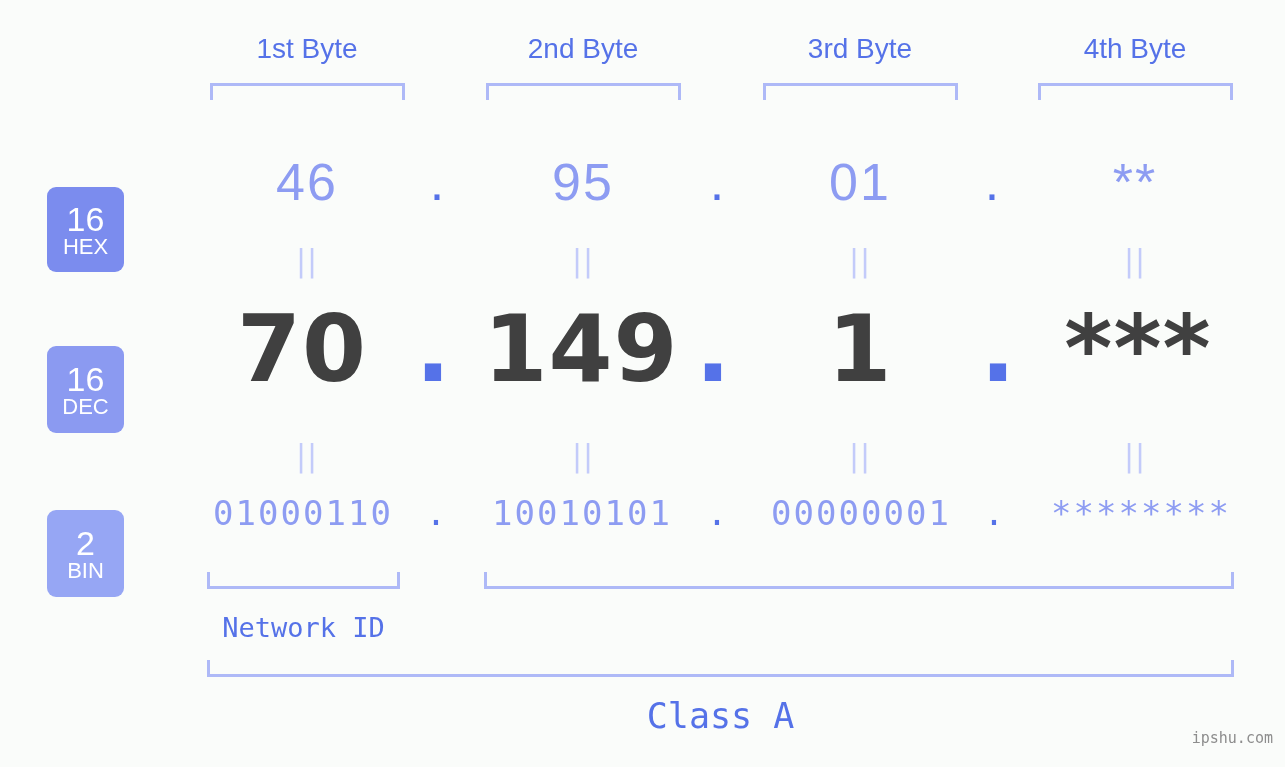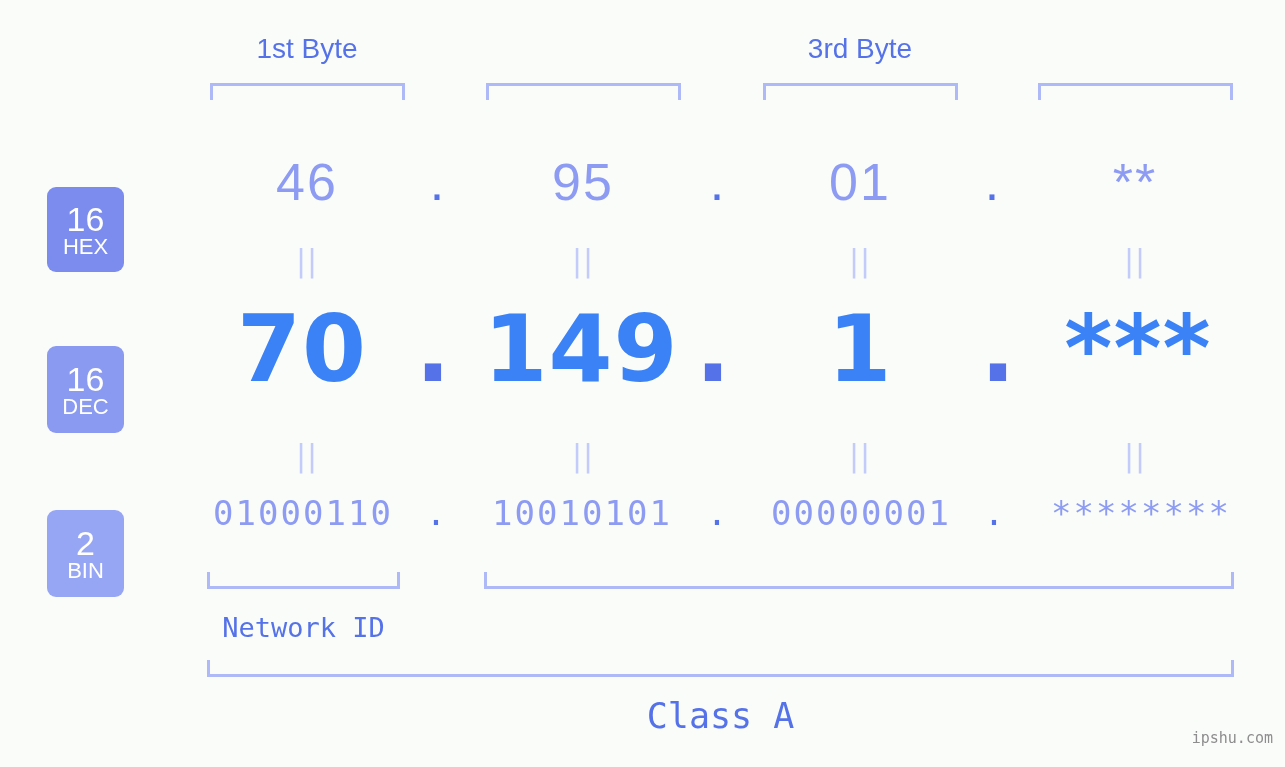--- a/index.html
+++ b/index.html
@@ -107,21 +107,21 @@
     line-height: 60px;
     width: 40px;
   }
 
   
   .row-dec .val {
     top: 296px;
     font-family: "DejaVu Sans", sans-serif;
     font-size: 92px;
     line-height: 108px;
-    color: #3b82f6;
+    color: #404040;
     font-weight: 700;
     letter-spacing: 1px;
   }
   .row-dec .dot {
     top: 296px;
     font-family: "DejaVu Sans", sans-serif;
     font-size: 92px;
     line-height: 108px;
     font-weight: 700;
     width: 40px;
@@ -177,21 +177,23 @@
     color: #8d8d8d;
     letter-spacing: 0px;
   }
 </style>
 </head>
 <body>
 
 <div id="stage">
 
   <div class="byte-label" style="left:187px;">1st Byte</div>
+  <div class="byte-label" style="left:463px;">2nd Byte</div>
   <div class="byte-label" style="left:740px;">3rd Byte</div>
+  <div class="byte-label" style="left:1015px;">4th Byte</div>
 
   <div class="bracket-top" style="left:210px;  top:83px; width:195px;"></div>
   <div class="bracket-top" style="left:486px;  top:83px; width:195px;"></div>
   <div class="bracket-top" style="left:763px;  top:83px; width:195px;"></div>
   <div class="bracket-top" style="left:1038px; top:83px; width:195px;"></div>
 
   <div class="badge" style="top: 155px; height: 85px; background: rgb(123, 140, 238);">
     <span class="num">16</span>
     <span class="sub">HEX</span>
   </div>

